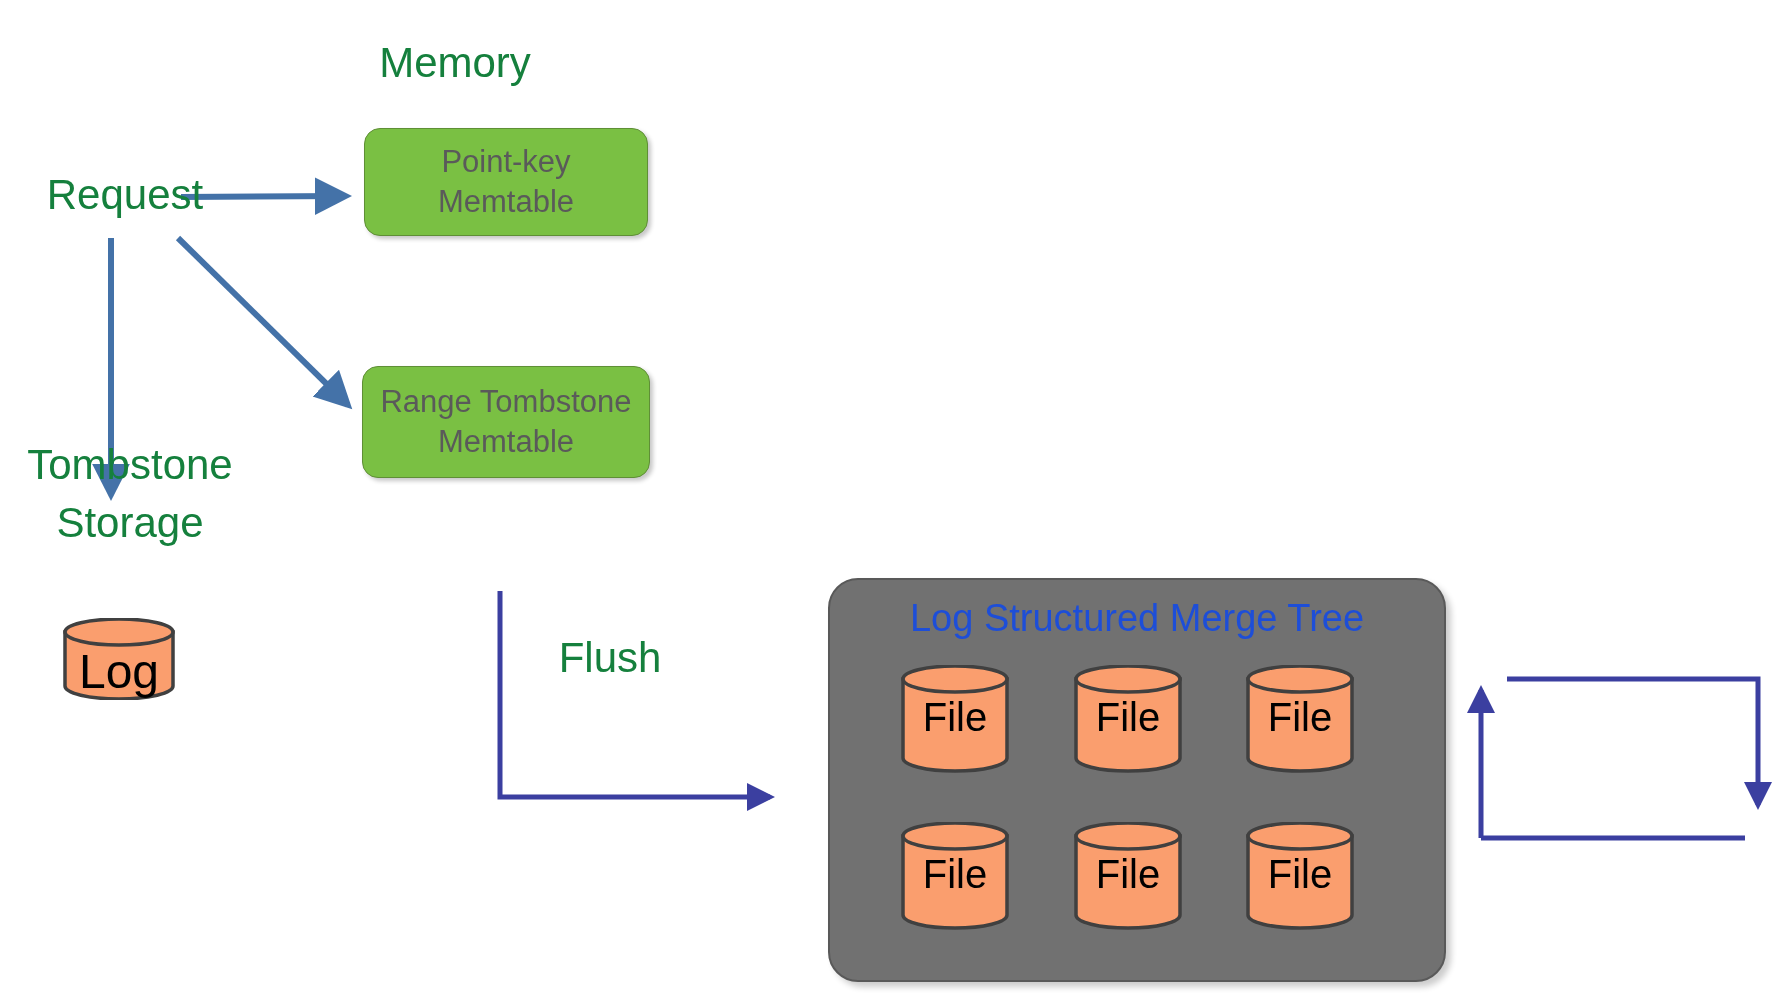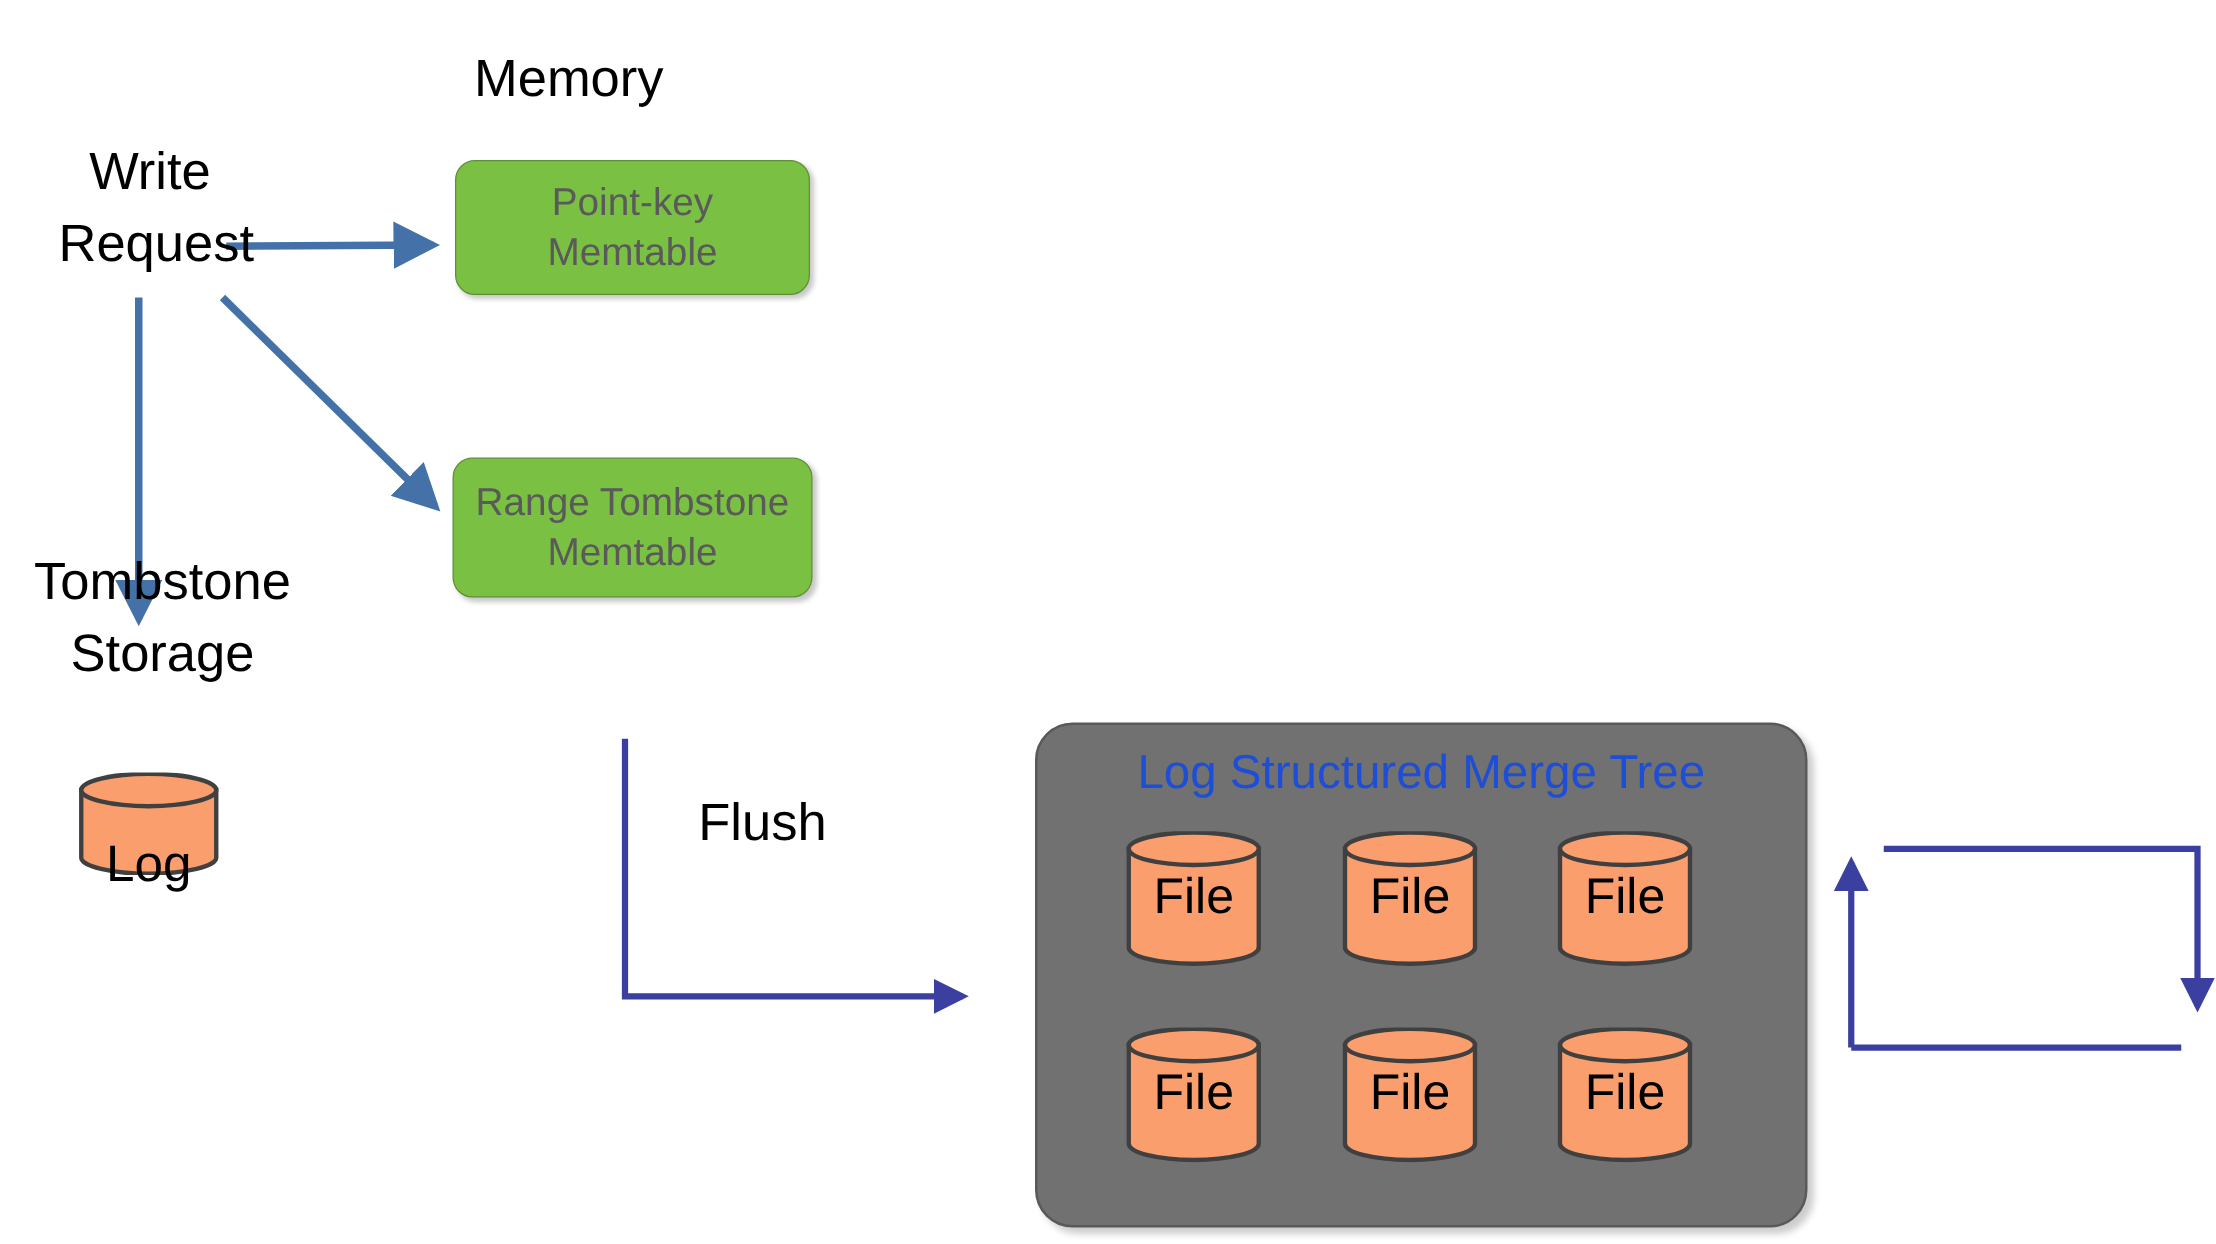--- a/index.html
+++ b/index.html
@@ -14,21 +14,21 @@
     position: relative;
     width: 1773px;
     height: 995px;
     background: #ffffff;
     overflow: hidden;
   }
   .abs { position: absolute; }
 
   
   .label {
-    color: #000000;
+    color: #15803d;
     font-family: "Liberation Sans", sans-serif;
     font-weight: 400;
     white-space: pre;
     line-height: 1.18;
     text-align: center;
   }
 
   
   .memtable {
     background: #7ac043;
@@ -120,21 +120,20 @@
 
     <g>
       <path d="M1481 838 L1481 690" fill="none" stroke="#3b3fa0" stroke-width="5" marker-end="url(#ah-navy)"></path>
       <path d="M1481 838 L1745 838" fill="none" stroke="#3b3fa0" stroke-width="5"></path>
       <path d="M1507 679 L1758 679 L1758 805" fill="none" stroke="#3b3fa0" stroke-width="5" marker-end="url(#ah-navy)"></path>
     </g>
   </svg>
 
   <div class="abs label" style="left:360px; top:38px; width:190px; font-size:42px;">Memory</div>
 
-  <div class="abs label" style="left:20px; top:112px; width:200px; font-size:42px;">Write</div>
   <div class="abs label" style="left:0px; top:170px; width:200px; font-size:42px;margin-left:25px;">Request</div>
 
   <div class="abs label" style="left:10px; top:440px; width:240px; font-size:42px;">Tombstone</div>
   <div class="abs label" style="left:10px; top:498px; width:240px; font-size:42px;">Storage</div>
 
   <div class="abs label" style="left:520px; top:633px; width:180px; font-size:42px;">Flush</div>
 
 
   <div class="abs memtable" style="left:364px; top:128px; width:284px; height:108px;">
     <span class="mt-text">Point-key
@@ -144,21 +143,21 @@
   <div class="abs memtable" style="left:362px; top:366px; width:288px; height:112px;">
     <span class="mt-text">Range Tombstone
 Memtable</span>
   </div>
 
   <div class="cyl" style="left:62px; top:618px; width:114px; height:82px;">
     <svg width="114" height="82" viewBox="0 0 114 82" xmlns="http://www.w3.org/2000/svg">
       <path d="M3,14 L3,68 A54,13 0 0 0 111,68 L111,14 Z" fill="#fa9e6e" stroke="#404040" stroke-width="3.5"></path>
       <ellipse cx="57" cy="14" rx="54" ry="13" fill="#fa9e6e" stroke="#404040" stroke-width="3.5"></ellipse>
     </svg>
-    <div class="cyl-label" style="top:26px; font-size:41px;margin-top:24px;">Log</div>
+    <div class="cyl-label" style="top:26px; font-size:48px;">Log</div>
   </div>
 
   <div class="abs lsm-box" style="left:828px; top:578px; width:618px; height:404px;"></div>
 
   <div class="abs lsm-title" style="left:828px; top:597px; width:618px;">Log Structured Merge Tree</div>
 
   <div class="cyl" style="left:900px; top:665px; width:110px; height:108px;">
     <svg width="110" height="108" viewBox="0 0 110 108" xmlns="http://www.w3.org/2000/svg">
       <path d="M3,14 L3,93 A52,13 0 0 0 107,93 L107,14 Z" fill="#fa9e6e" stroke="#404040" stroke-width="3.5"></path>
       <ellipse cx="55" cy="14" rx="52" ry="13" fill="#fa9e6e" stroke="#404040" stroke-width="3.5"></ellipse>

